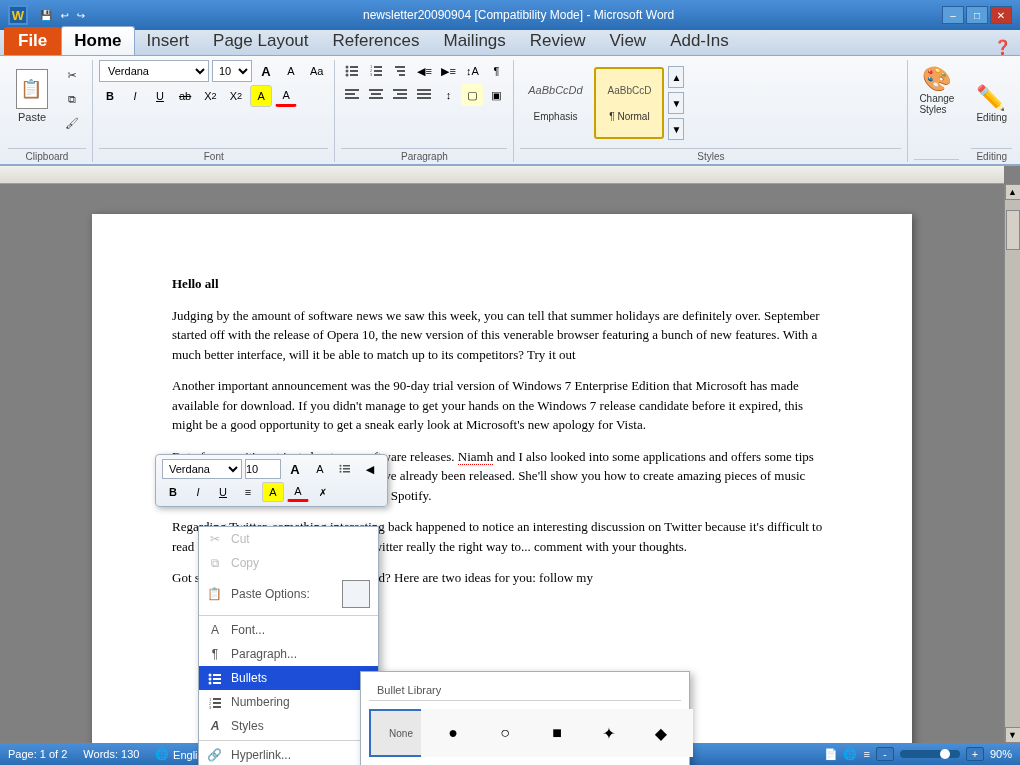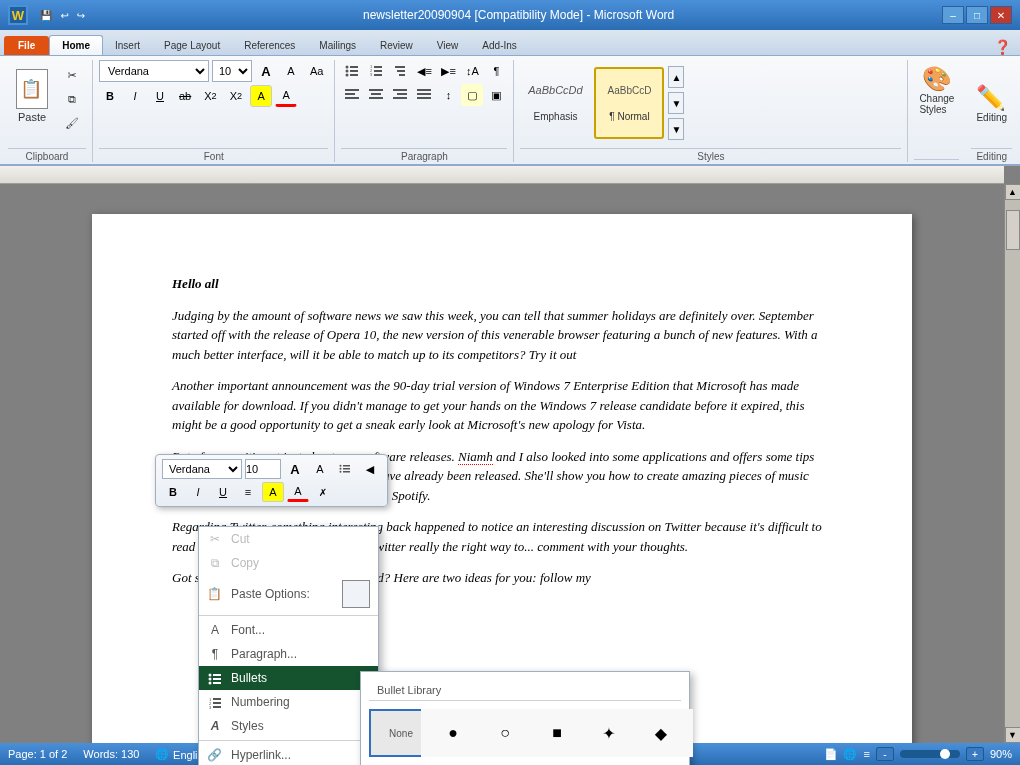--- a/index.html
+++ b/index.html
@@ -35,21 +35,21 @@
     #ribbon-tabs {
       height: 26px;
       background: linear-gradient(to bottom, #dce6f0 0%, #c5d5e8 100%);
       display: flex;
       align-items: flex-end;
       padding-left: 4px;
       border-bottom: 1px solid #8faacc;
     }
     .ribbon-tab {
       padding: 4px 12px;
-      font-size: 10px;
+      font-size: 17px;
       cursor: pointer;
       border-top-left-radius: 3px;
       border-top-right-radius: 3px;
       background: transparent;
       color: #333;
     }
     .ribbon-tab.active {
       background: linear-gradient(to bottom, #fff 0%, #f0f4f8 100%);
       border: 1px solid #8faacc;
       border-bottom: none;
@@ -281,21 +281,21 @@
     }
     .ctx-item {
       display: flex;
       align-items: center;
       padding: 5px 8px;
       cursor: pointer;
       gap: 8px;
       color: #555;
     }
     .ctx-item.disabled { color: #bbb; }
-    .ctx-item.selected, .ctx-item.submenu-open { background: #14532d; color: white; }
+    .ctx-item.selected, .ctx-item.submenu-open { background: #1d4ed8; color: white; }
     .ctx-separator { height: 1px; background: #d0d0d0; margin: 2px 0; }
     .ctx-icon { width: 16px; text-align: center; font-size: 12px; }
     .ctx-arrow { margin-left: auto; font-size: 10px; }
     .ctx-label { flex: 1; }
 
     
     .paste-options-box {
       width: 28px; height: 28px;
       border: 1px solid #888;
       background: #f0f4f8;
@@ -375,21 +375,20 @@
       height: calc(765px - 30px - 26px - 110px - 22px);
     }
 
     #doc-scroll-area {
       flex: 1;
       background: #808080;
       overflow-y: auto;
       overflow-x: hidden;
       position: relative;
       padding-right: 0;
-      font-style: italic;
     }
   </style>
 </head>
 <body>
 
 <div id="titlebar">
   <div class="quick-access">
     <div class="win-icon">
         <span>W</span>
       </div>

